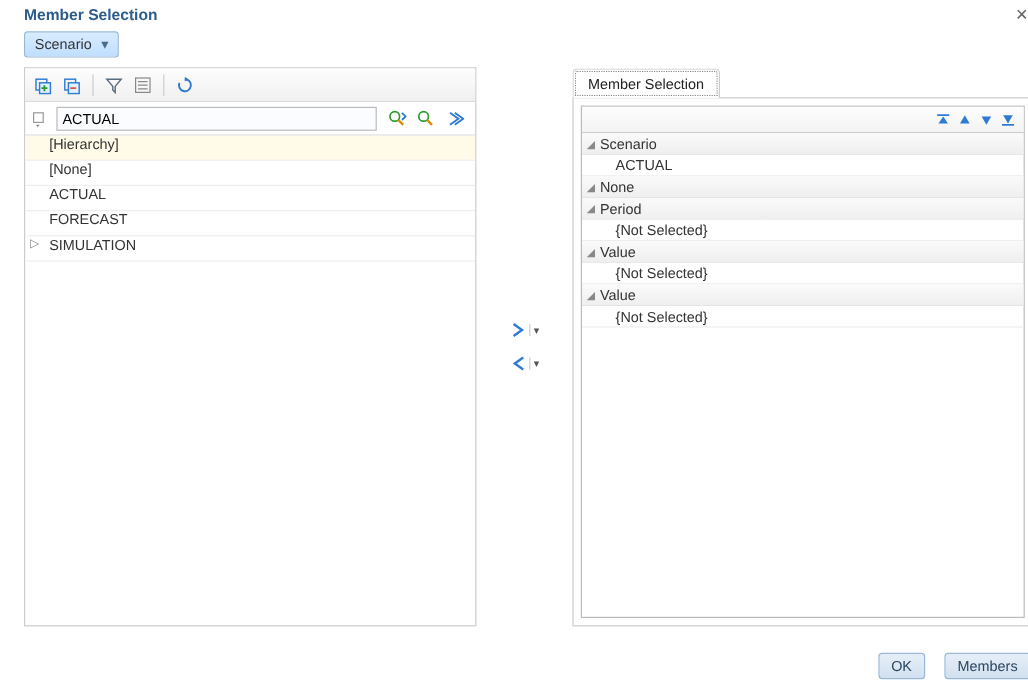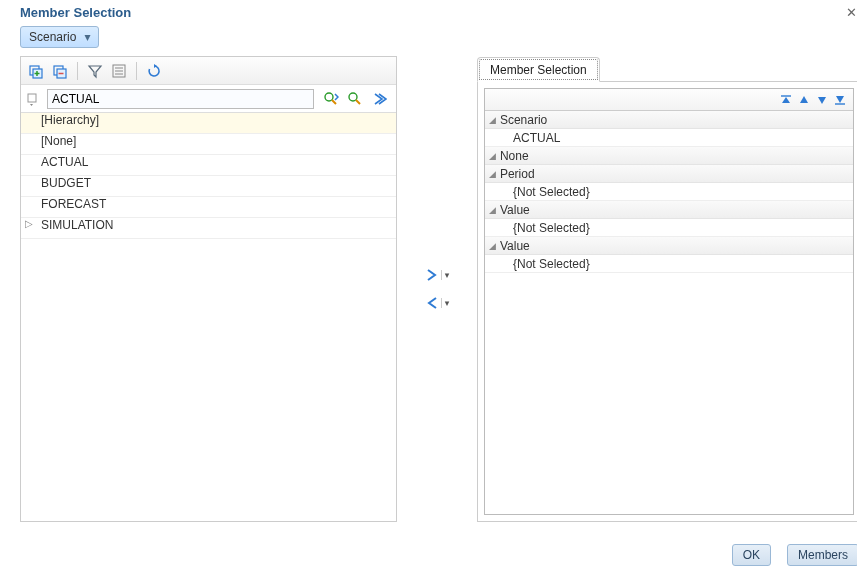--- a/index.html
+++ b/index.html
@@ -344,23 +344,20 @@
 
       <div class="tree">
         <div class="tree-row selected">
           <span>[Hierarchy]</span>
         </div>
         <div class="tree-row">
           <span>[None]</span>
         </div>
         <div class="tree-row">
           <span>ACTUAL</span>
-        </div>
-        <div class="tree-row">
-          <span>BUDGET</span>
         </div>
         <div class="tree-row">
           <span>FORECAST</span>
         </div>
         <div class="tree-row">
           <span class="expander">▷</span>
           <span>SIMULATION</span>
         </div>
       </div>
     </div>

